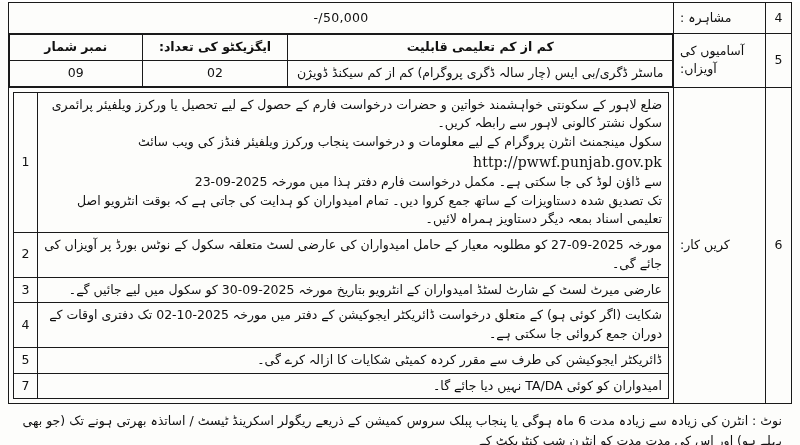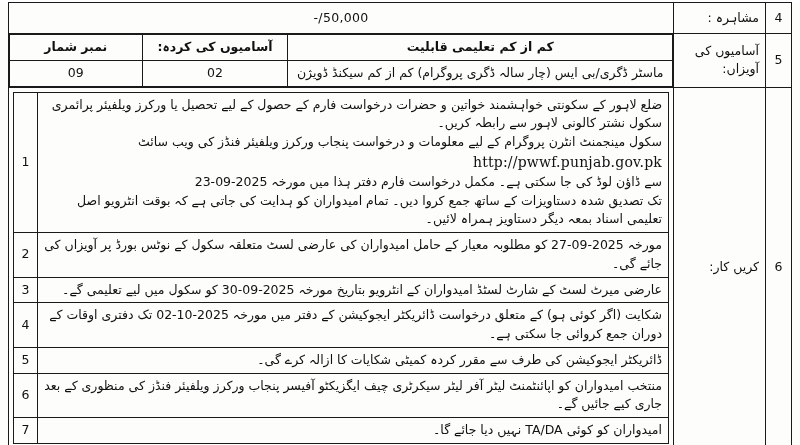--- a/index.html
+++ b/index.html
@@ -53,21 +53,21 @@
     font-size: 13px;
     line-height: 1.75;
     direction: rtl;
     text-align: right;
   }
   .urdu-c {
     font-family: "DejaVu Sans", sans-serif;
     font-size: 13px;
     line-height: 1.7;
     direction: rtl;
-    text-align: right;
+    text-align: left;
   }
   .salary-row td {
     height: 24px;
     border-radius: 6px;
   }
   .salary-val {
     text-align: center;
     font-size: 13px;
     letter-spacing: .3px;
   }
@@ -151,21 +151,21 @@
         <td style="padding:0;">
           <table class="inner">
             <colgroup>
               <col style="width:58%">
               <col style="width:22%">
               <col style="width:20%">
             </colgroup>
             <tbody>
               <tr>
                 <td class="head urdu-c">کم از کم تعلیمی قابلیت</td>
-                <td class="head urdu-c">آسامیوں کی کردہ:</td>
+                <td class="head urdu-c">ایگزیکٹو کی تعداد:</td>
                 <td class="head urdu-c">نمبر شمار</td>
               </tr>
               <tr>
                 <td class="urdu-c">ماسٹر ڈگری/بی ایس (چار سالہ ڈگری پروگرام) کم از کم سیکنڈ ڈویژن</td>
                 <td>02</td>
                 <td>09</td>
               </tr>
             </tbody>
           </table>
         </td>
@@ -205,43 +205,39 @@
                   <span class="datestr">27-09-2025</span>
                   <span>کو مطلوبہ معیار کے حامل امیدواران کی عارضی لسٹ متعلقہ سکول کے نوٹس بورڈ پر آویزاں کی جائے گی۔</span>
                 </td>
                 <td class="pnum">2</td>
               </tr>
 
               <tr>
                 <td class="urdu">
                   <span>عارضی میرٹ لسٹ کے شارٹ لسٹڈ امیدواران کے انٹرویو بتاریخ مورخہ</span>
                   <span class="datestr">30-09-2025</span>
-                  <span>کو سکول میں لیے تعلیمی گے۔</span>
+                  <span>کو سکول میں لیے جائیں گے۔</span>
                 </td>
                 <td class="pnum">3</td>
               </tr>
 
               <tr>
                 <td class="urdu">
                   <span>شکایت (اگر کوئی ہو) کے متعلق درخواست ڈائریکٹر ایجوکیشن کے دفتر میں مورخہ</span>
                   <span class="datestr">02-10-2025</span>
                   <span>تک دفتری اوقات کے دوران جمع کروائی جا سکتی ہے۔</span>
                 </td>
                 <td class="pnum">4</td>
               </tr>
 
               <tr>
                 <td class="urdu">ڈائریکٹر ایجوکیشن کی طرف سے مقرر کردہ کمیٹی شکایات کا ازالہ کرے گی۔</td>
                 <td class="pnum">5</td>
               </tr>
 
-              <tr>
-                <td class="urdu">منتخب امیدواران کو اپائنٹمنٹ لیٹر آفر لیٹر سیکرٹری چیف ایگزیکٹو آفیسر پنجاب ورکرز ویلفیئر فنڈز کی منظوری کے بعد جاری کیے جائیں گے۔</td>
-                <td class="pnum">6</td>
-              </tr>
 
               <tr>
                 <td class="urdu">امیدواران کو کوئی TA/DA نہیں دیا جائے گا۔</td>
                 <td class="pnum">7</td>
               </tr>
             </tbody>
           </table>
         </td>
       </tr>
     </tbody>

